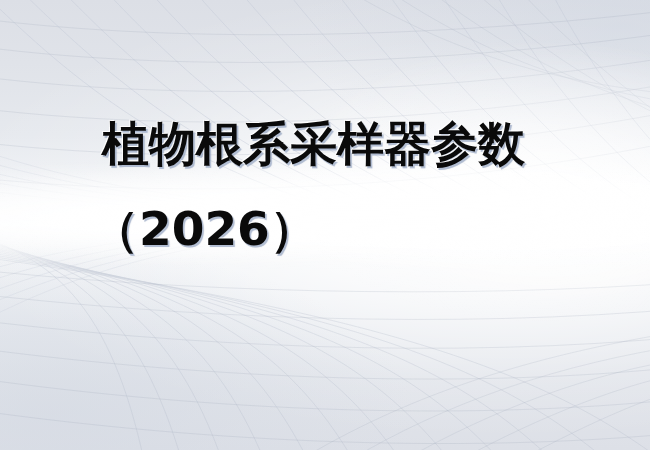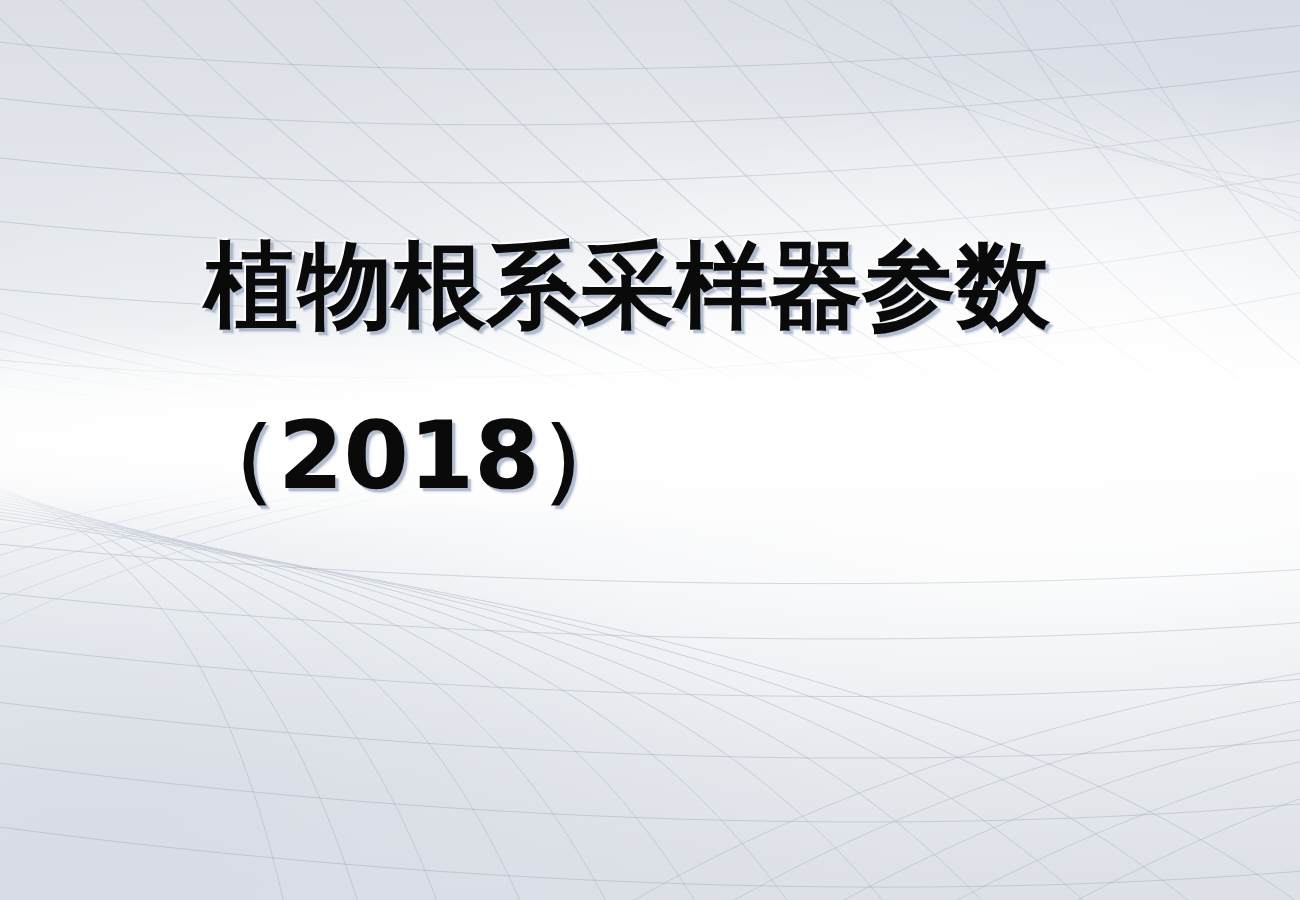--- a/index.html
+++ b/index.html
@@ -216,16 +216,16 @@
         <path d="M 520,460 C 590,422 660,392 690,388"></path>
       </g>
     </svg>
   </div>
 
   <div class="bg-layer" id="bg-sweep"></div>
   <div class="bg-layer" id="bg-veil"></div>
 
   <div id="title-block">
     <div class="slide-line" id="title-line-1">植物根系采样器参数</div>
-    <div class="slide-line" id="title-line-2">（2018）</div>
+    <div class="slide-line" id="title-line-2">（2026）</div>
   </div>
 
 </div>
 
 </body></html>

